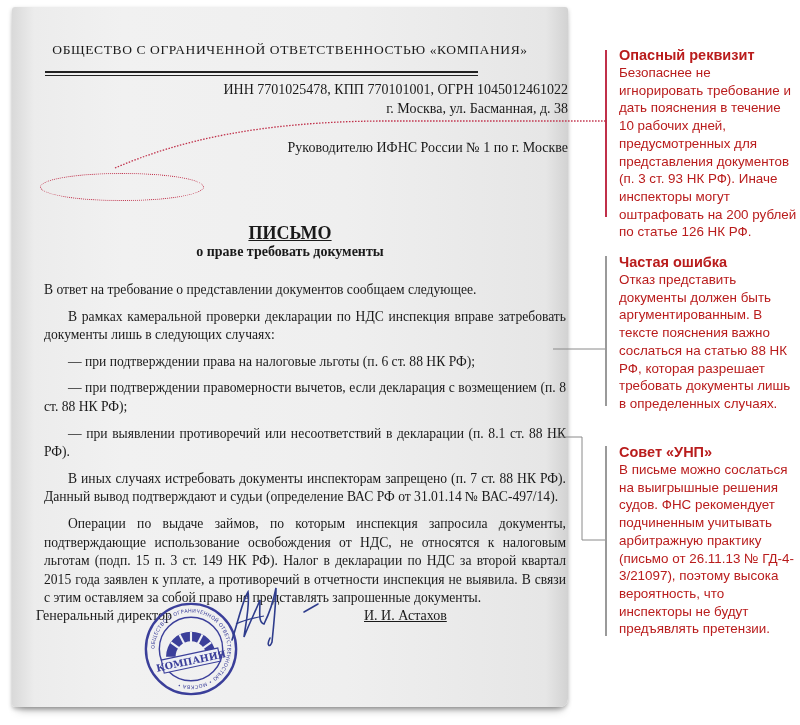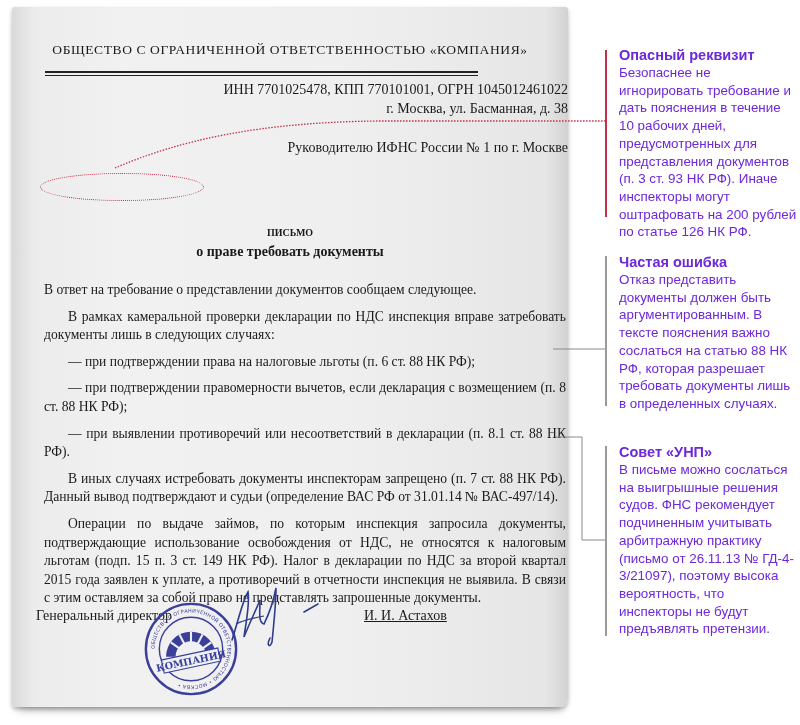--- a/index.html
+++ b/index.html
@@ -31,21 +31,21 @@
     position:absolute; left:0; width:548px; top:133px; text-align:right;
     font-size:14px;
     padding-left:8px;
   }
   .outgoing {
     position:absolute; left:42px; top:169px; font-size:14px; line-height:19px;
   }
   .title-block {
     position:absolute; left:0; width:556px; top:217px; text-align:center; font-weight:bold;
   }
-  .title-block .t1 { font-size:10px; line-height:18px; }
+  .title-block .t1 { font-size:18px; line-height:18px;text-decoration:underline; }
   .title-block .t2 { font-size:14px; line-height:19px; }
   .body-text {
     position:absolute; left:24px; width:538px; top:266px;
     font-size:13.6px; line-height:18.6px; text-align:justify;
   }
   .body-text p { margin:8px; text-indent:24px; }
   .body-text p.noindent { text-indent:0; }
   .sign-row { position:absolute; top:599px; font-size:14px; line-height:19px; }
   .sign-left { left:24px; }
   .sign-right { left:352px;text-decoration:underline; }
@@ -53,21 +53,21 @@
     position:absolute; left:28px; top:166px; width:162px; height:26px;
     border:1.5px dotted #c0304a; border-radius:50%;
   }
   .stamp { position:absolute; left:143px; top:601px; width:96px; height:96px; }
   .signature { position:absolute; left:224px; top:582px; width:110px; height:70px; }
 
   .connector { position:absolute; }
   .note {
     position:absolute; left:619px; width:178px;
     font-family:"Liberation Sans","DejaVu Sans",sans-serif;
-    color:#6d28d9; font-size:13.4px; line-height:17.7px;
+    color:#b91c1c; font-size:13.4px; line-height:17.7px;
   }
   .note .head { font-weight:bold; font-size:14.5px; line-height:18px; }
   .note-bar { position:absolute; left:605px; width:2px; }
 </style>
 </head>
 <body>
 
 <div class="paper">
   <div class="doc-text org-name">ОБЩЕСТВО С ОГРАНИЧЕННОЙ ОТВЕТСТВЕННОСТЬЮ «КОМПАНИЯ»</div>
   <div class="rule-double"></div>

